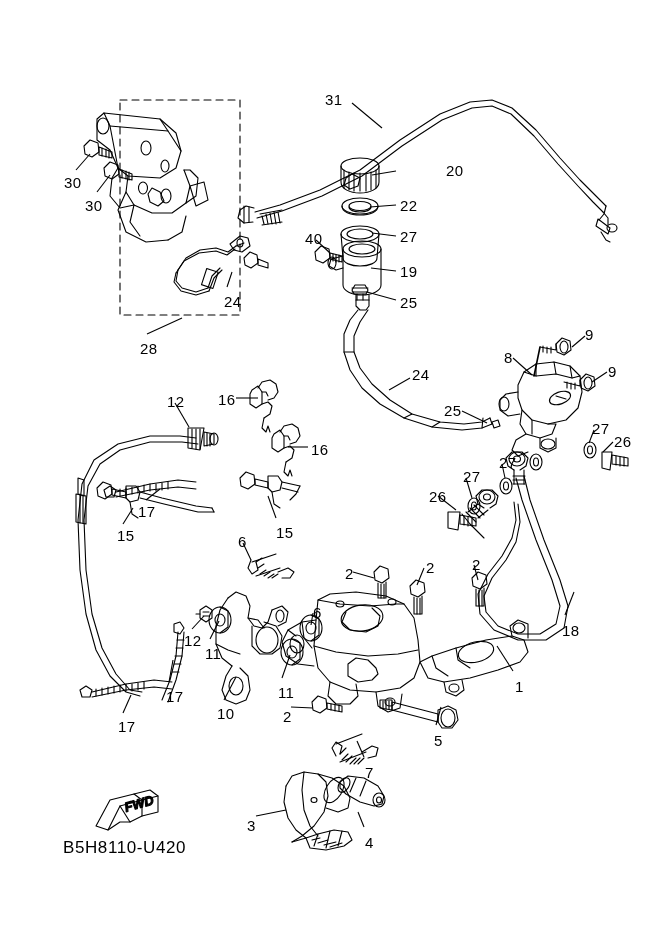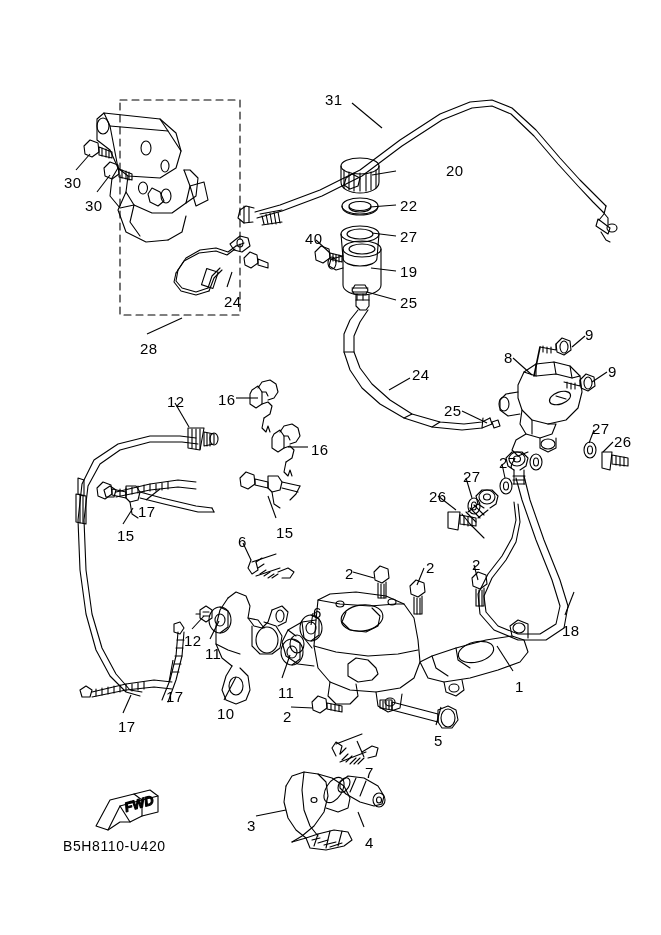--- a/index.html
+++ b/index.html
@@ -4,21 +4,21 @@
 <title>Parts Diagram</title>
 <style>
   html,body{margin:0;padding:0;background:#ffffff;}
   body{width:661px;height:935px;position:relative;overflow:hidden;
        font-family:"Liberation Sans", sans-serif;}
   #stage{position:absolute;left:0;top:0;width:661px;height:935px;background:#fff;}
   svg.art{position:absolute;left:0;top:0;width:661px;height:935px;}
   .callout{position:absolute;font-family:"Liberation Sans",sans-serif;
            font-size:15px;color:#000;white-space:nowrap;line-height:1;
            letter-spacing:0.3px;}
-  .diagcode{position:absolute;font-size:14px;color:#000;white-space:nowrap;
+  .diagcode{position:absolute;font-size:17px;color:#000;white-space:nowrap;
             letter-spacing:0.6px;}
   .fwdtext{font-size:13px;font-weight:bold;font-style:italic;fill:#000;
            font-family:"Liberation Sans",sans-serif;}
 </style>
 </head>
 <body>
 
 <div id="stage">
 
   <svg class="art" viewBox="0 0 661 935">

